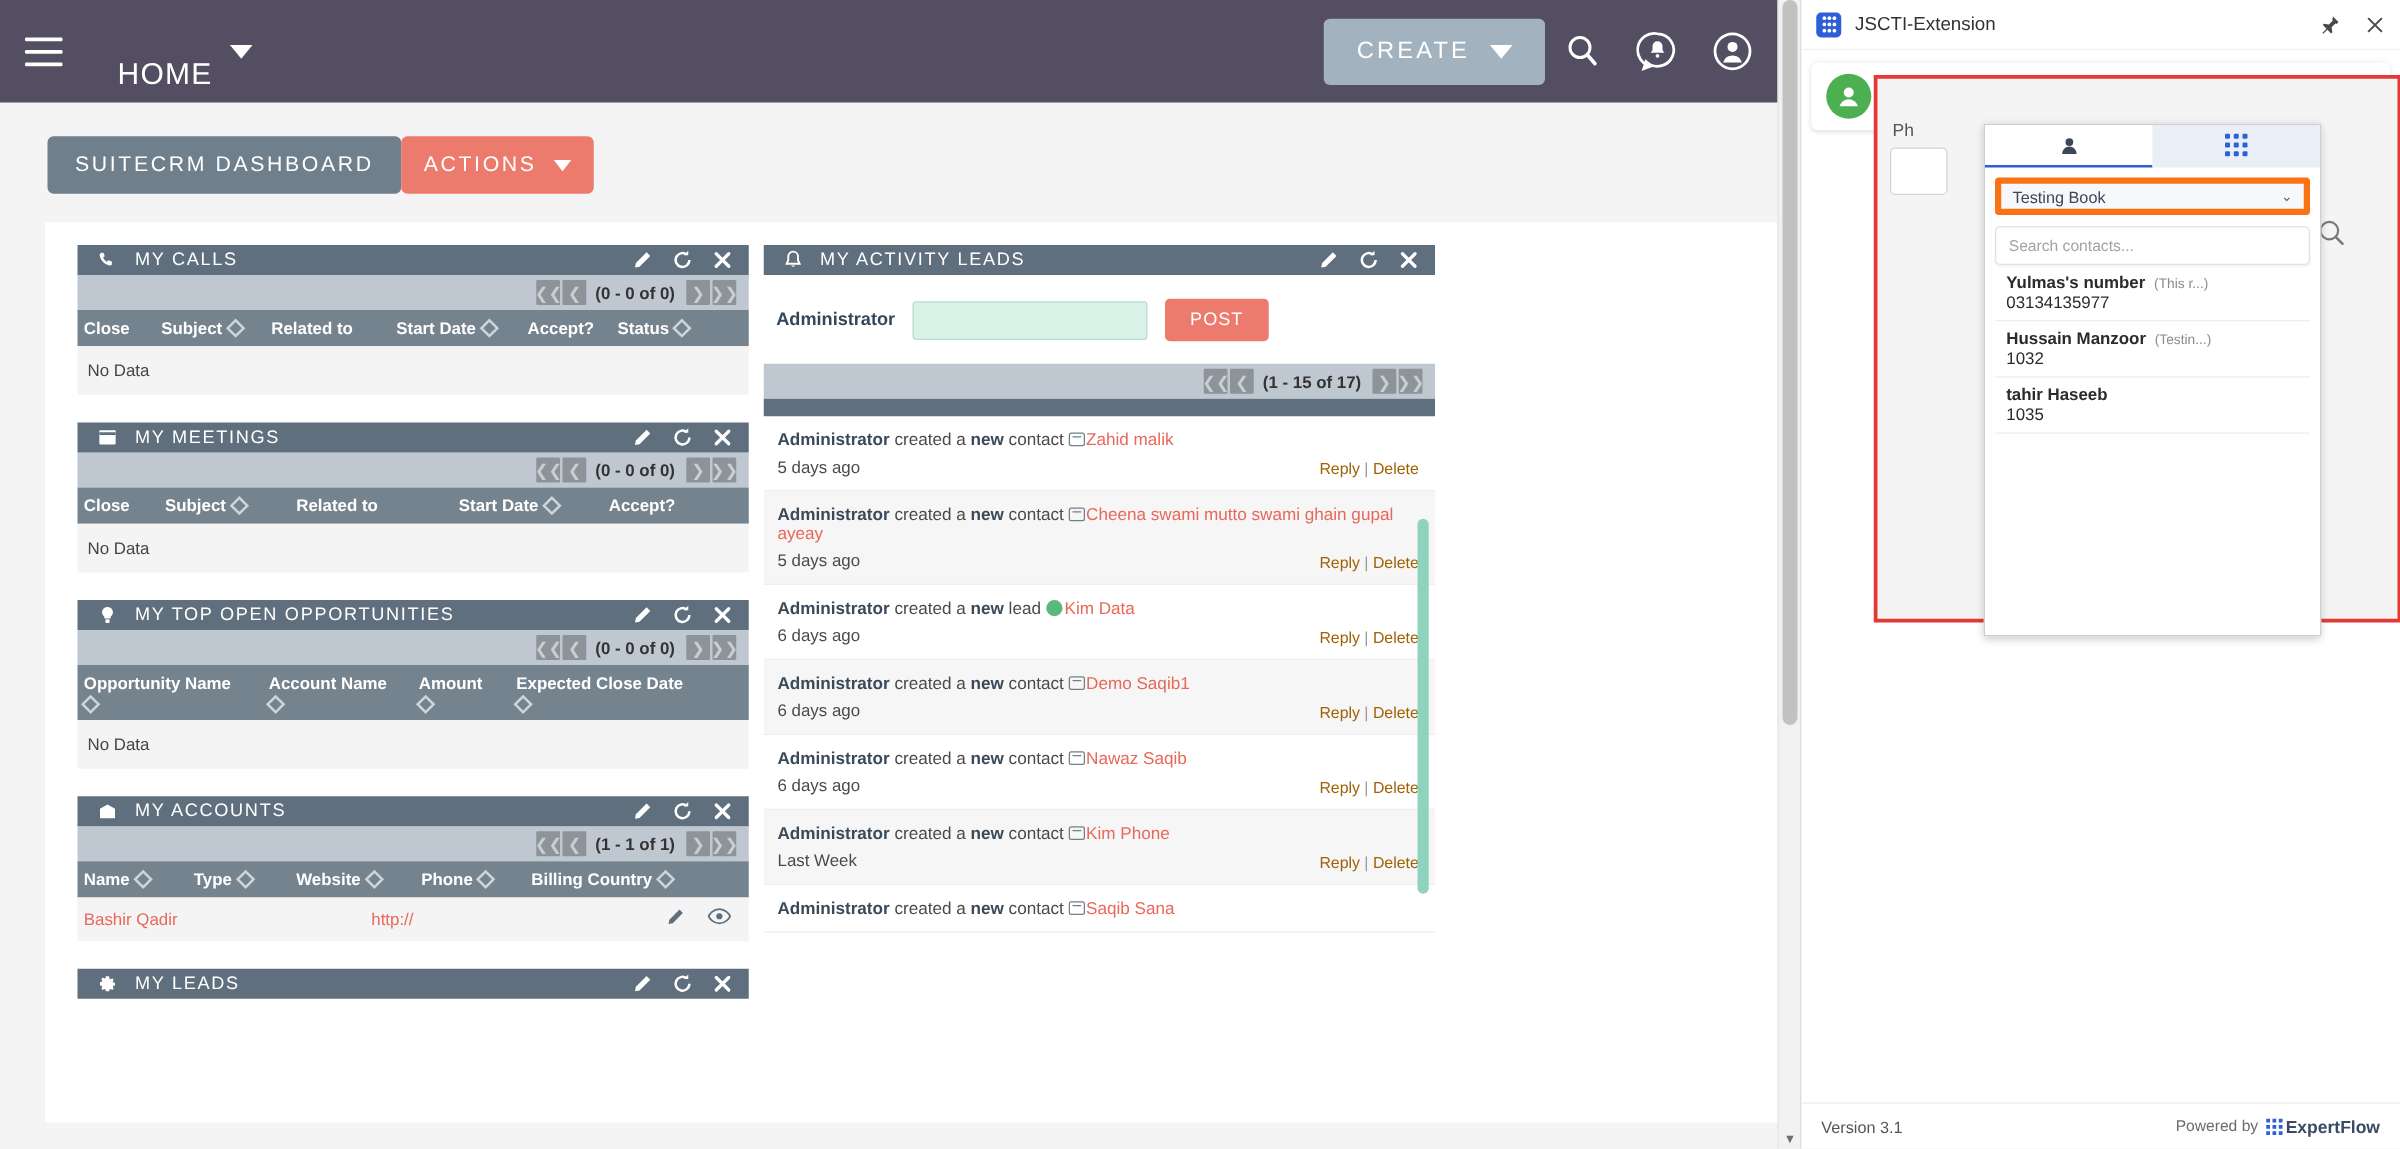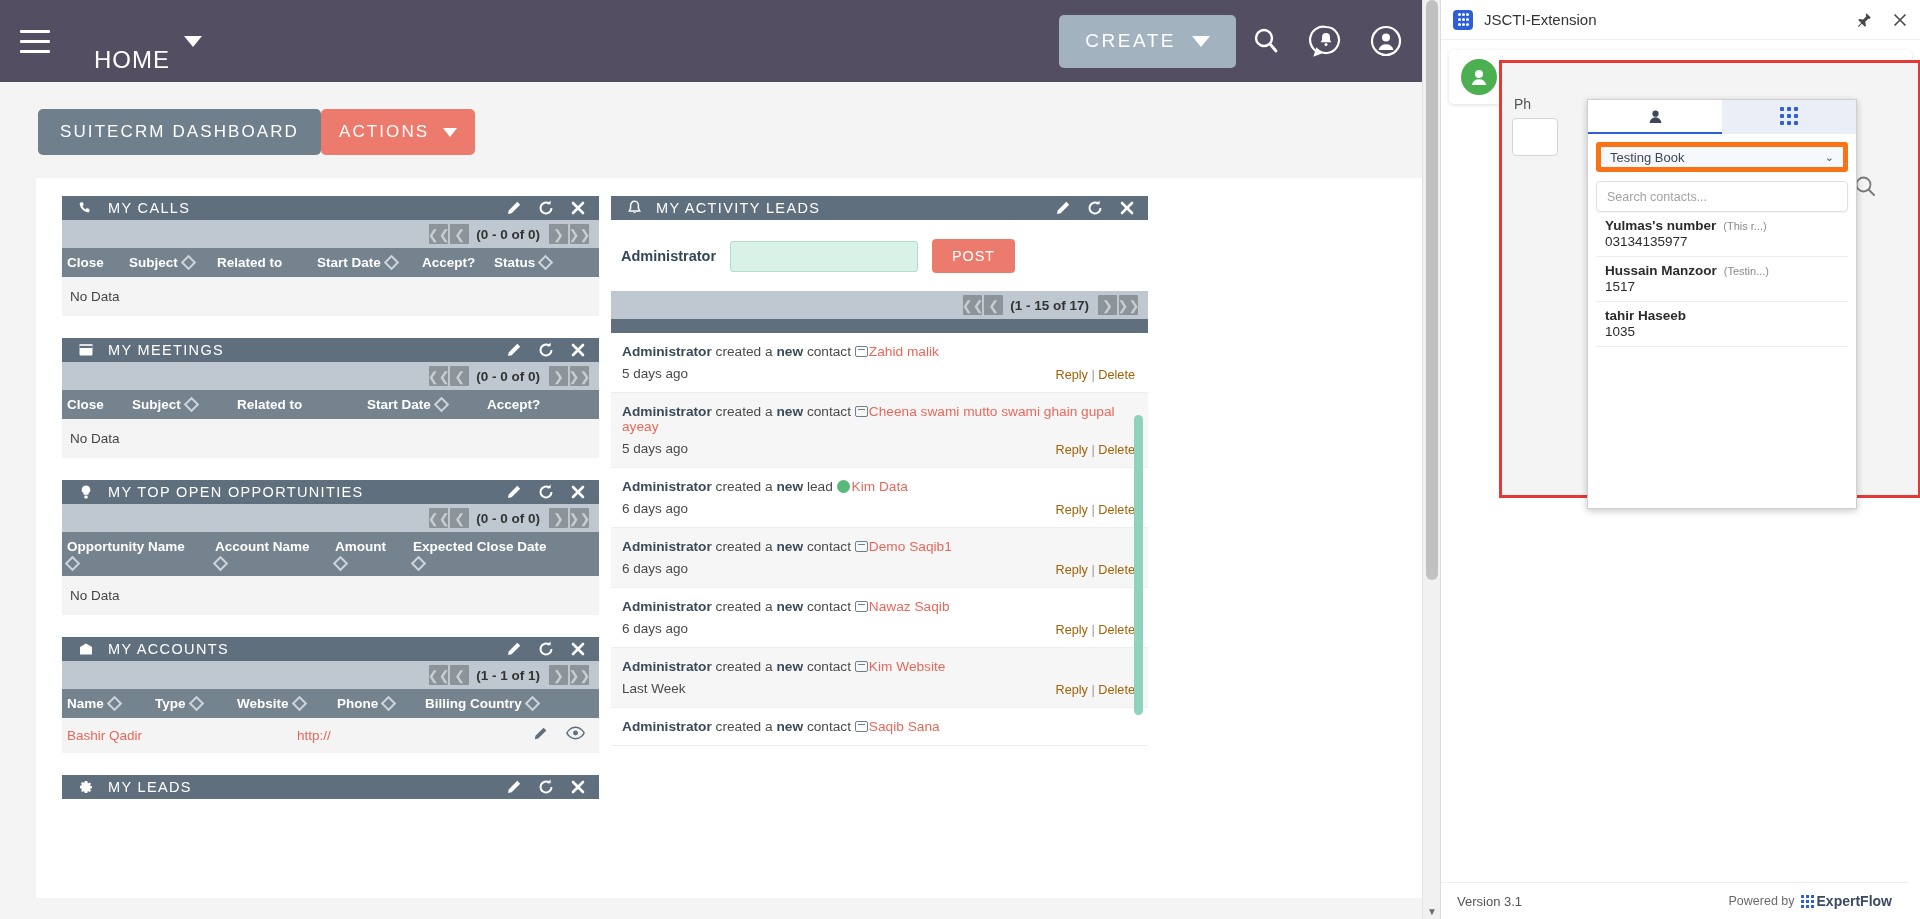--- a/index.html
+++ b/index.html
@@ -181,21 +181,21 @@
     margin-top: 9px; height: 31px; border: 1px solid #e0e0e0; border-radius: 4px;
     display: flex; align-items: center; padding: 0 10px; font-size: 12.5px; color: #a3a3a3;
     box-shadow: 0 1px 2px rgba(0,0,0,.05);
   }
   .cp-contact { padding: 6px 9px 7px 9px; border-bottom: 1px solid #ededed; cursor: pointer; }
   .cc-top { display: flex; align-items: baseline; gap: 7px; }
   .cc-name { font-size: 13.5px; font-weight: bold; color: #2b2b2b; }
   .cc-tag { font-size: 11px; color: #8b8b8b; }
   .cc-num { font-size: 13.5px; color: #2b2b2b; margin-top: 1px; }
 
-  .cti-footer { position: absolute; bottom: 0; left: 0; right: 12px; height: 27px;
+  .cti-footer { position: absolute; bottom: 0; left: 0; right: 0; height: 27px;
     display: flex; align-items: center; padding: 18px 16px; border-top: 1px solid #eee; }
   .ver { font-size: 13px; color: #555; }
   .powered { margin-left: auto; display: flex; align-items: center; gap: 6px;
     font-size: 12.5px; color: #6b6b6b; }
   .ef-logo { display: flex; align-items: center; gap: 3px; font-weight: bold;
     font-size: 14px; color: #3b4a63; }
   .ef-dots { display: grid; grid-template-columns: repeat(3,3px); gap: 2px; }
   .ef-dots i { width: 3px; height: 3px; background: #2d5fd7; display: block; }
 </style>
 </head>
@@ -648,21 +648,21 @@
                 <a>Reply</a><i> | </i><a>Delete</a>
               </div>
             </div>
 
             <div class="as-item">
               <div class="as-line1">
                 <b>Administrator</b>
                 <span>created a</span>
                 <b>new</b>
                 <span>contact</span>
-                <i class="mini-doc"></i><a class="lnk">Kim Website</a>
+                <i class="mini-doc"></i><a class="lnk">Kim Phone</a>
               </div>
               <div class="as-time">Last Week</div>
               <div class="as-actions">
                 <a>Reply</a><i> | </i><a>Delete</a>
               </div>
             </div>
 
             <div class="as-item">
               <div class="as-line1">
                 <b>Administrator</b>
@@ -788,21 +788,21 @@
               <span class="cc-name">Yulmas's number</span>
               <span class="cc-tag">(This r...)</span>
             </div>
             <div class="cc-num">03134135977</div>
           </div>
           <div class="cp-contact">
             <div class="cc-top">
               <span class="cc-name">Hussain Manzoor</span>
               <span class="cc-tag">(Testin...)</span>
             </div>
-            <div class="cc-num">1517</div>
+            <div class="cc-num">1032</div>
           </div>
           <div class="cp-contact">
             <div class="cc-top">
               <span class="cc-name">tahir Haseeb</span>
               <span class="cc-tag"></span>
             </div>
             <div class="cc-num">1035</div>
           </div>
         </div>
       </div>

